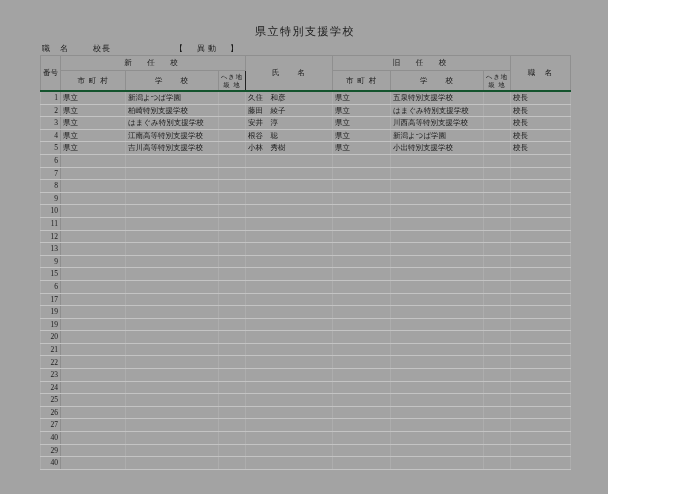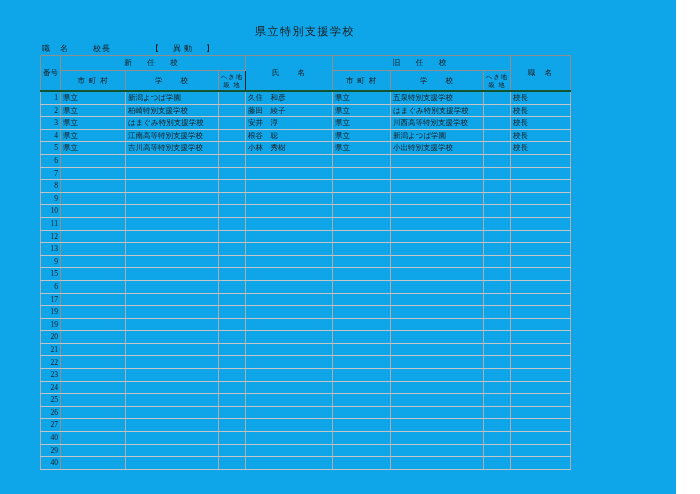--- a/index.html
+++ b/index.html
@@ -1,22 +1,22 @@
 <!DOCTYPE html>
 <html><head>
 <meta charset="utf-8">
 <style>
   html,body{margin:0;padding:0;background:#fff;}
-  .page{position:relative;width:676px;height:494px;background:#0ea5e9;overflow:hidden;
+  .page{position:relative;width:608px;height:494px;background:#a3a3a3;overflow:hidden;
         font-family:"Liberation Serif","DejaVu Serif",serif;color:#1a1a1a;}
   .title{position:absolute;top:24px;left:40px;width:530px;text-align:center;
          font-size:11px;letter-spacing:1.5px;}
   .meta{position:absolute;top:43px;left:42px;font-size:8px;letter-spacing:1px;white-space:nowrap;}
   .meta .val{margin-left:24px;}
-  .meta .chg{margin-left:40px;letter-spacing:3px;}
+  .meta .chg{margin-left:64px;letter-spacing:3px;}
   .table-wrap{position:absolute;top:55px;left:40px;}
   table{border-collapse:collapse;table-layout:fixed;width:530px;
         font-size:7.5px;line-height:1;}
   th,td{border:1px solid #adadad;font-weight:normal;overflow:hidden;white-space:nowrap;}
   table{border:1.5px solid #222;}
   thead th{border-color:#8f8f8f;text-align:center;}
   thead tr.group th{height:12px;letter-spacing:4px;}
   thead tr.sub th{height:17px;letter-spacing:1px;}
   thead tr.sub th,thead th[rowspan]{border-bottom:2px solid #14532d;}
   .hekichi{font-size:6.3px;line-height:1.15;letter-spacing:0;}

